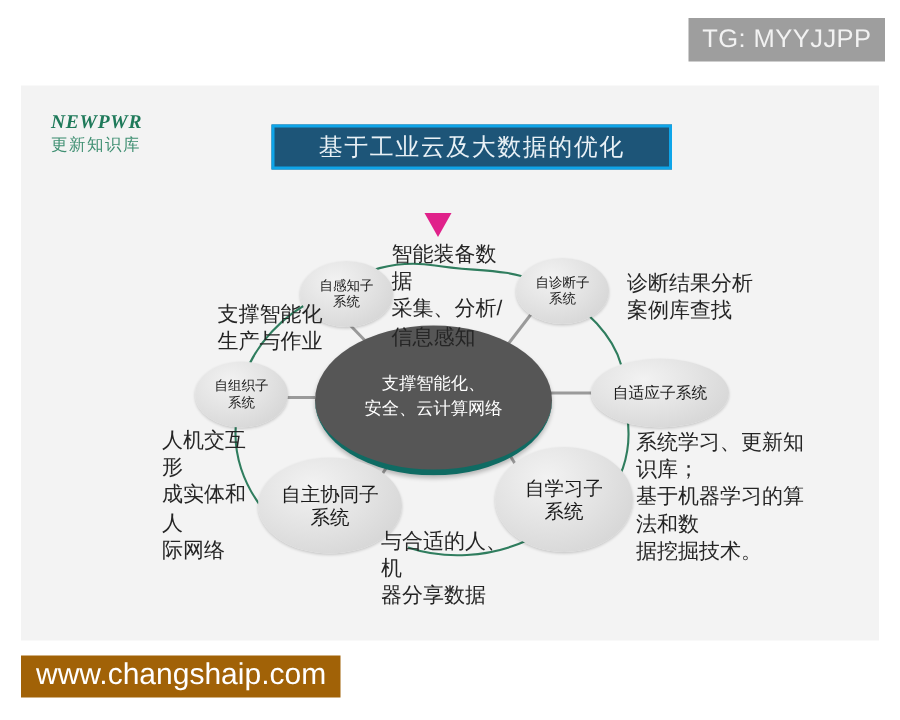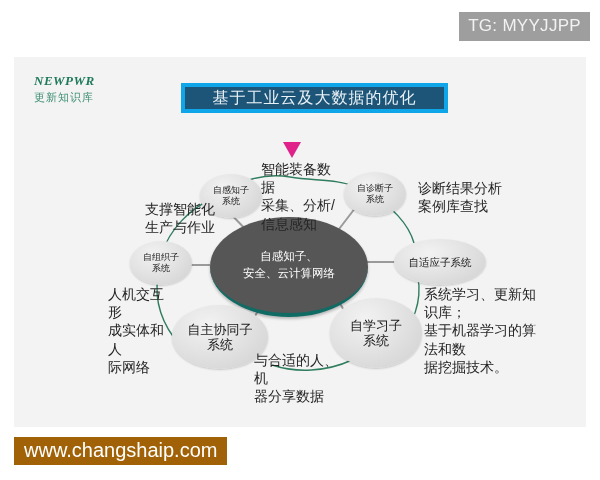--- a/index.html
+++ b/index.html
@@ -37,21 +37,21 @@
     font-weight:bold;font-style:italic;
     font-size:13px;color:#1f7a5a;letter-spacing:.5px;
   }
   .logo-sub{
     margin-top:5px;font-size:11px;color:#3f8f72;letter-spacing:1px;
   }
 
   .title-banner{
     position:absolute;left:167px;top:26px;width:267px;height:30px;
     background:#1d5578;
-    border:4px solid #0ea5e9;
+    border:2px solid #0ea5e9;
     box-sizing:border-box;
     display:flex;align-items:center;justify-content:center;
   }
   .title-banner span{
     color:#e9f1f6;font-size:16px;letter-spacing:1px;
   }
 
   
   .diagram{position:absolute;left:0;top:0;width:572px;height:370px;}
   .diagram svg{position:absolute;left:0;top:0;}
@@ -149,21 +149,21 @@
           <line x1="345" y1="278" x2="322" y2="240"></line>
           <line x1="222" y1="288" x2="248" y2="248"></line>
           <line x1="158" y1="208" x2="196" y2="208"></line>
         </g>
       </svg>
 
       <div class="arrow-down" style="left:269px;top:85px;"></div>
 
       <div class="center-node" style="left:196px;top:160px;width:158px;height:96px;">
         <div>
-          <div>自感知子、</div>
+          <div>支撑智能化、</div>
           <div>安全、云计算网络</div>
         </div>
       </div>
 
       <div class="node small" style="left:186px;top:117px;width:62px;height:44px;">
         <div>
           <div>自感知子</div>
           <div>系统</div>
         </div>
       </div>

